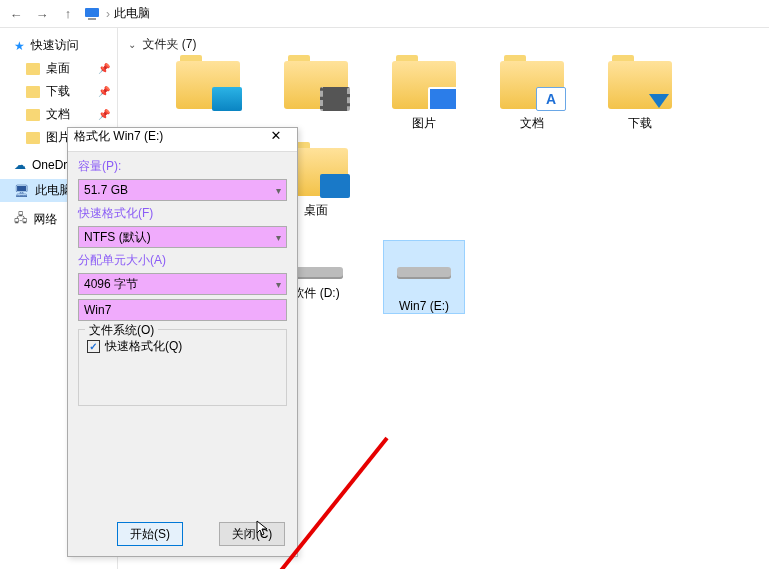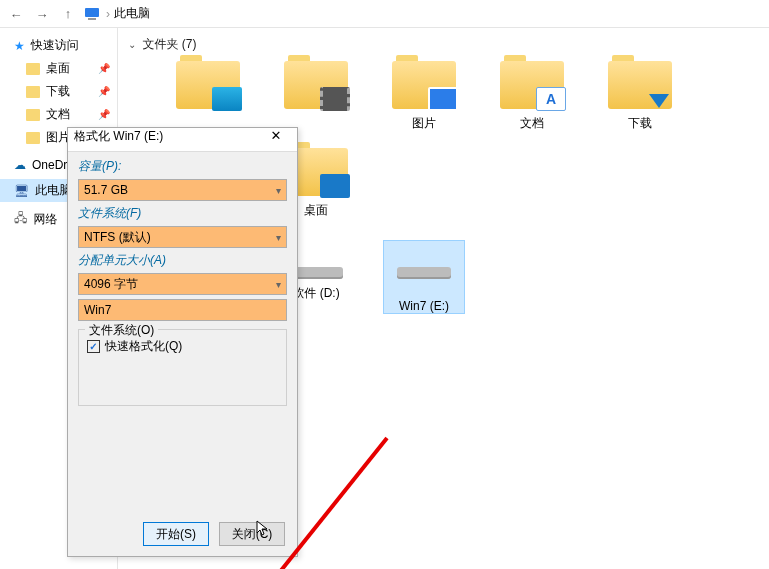--- a/index.html
+++ b/index.html
@@ -47,24 +47,24 @@
 
   .drive { width:54px; height:38px; position:relative; }
   .drive .platter { width:54px; height:12px; background:#bcbcbc; border-radius:3px; position:absolute; bottom:0; box-shadow:inset 0 -2px 0 #9a9a9a; }
   .drive .screen { width:38px; height:24px; background:#0078d7; position:absolute; top:0; left:8px; border-radius:2px; }
 
   
   .dialog { position:absolute; left:67px; top:127px; width:231px; height:430px; background:#f0f0f0; border:1px solid #aaa; box-shadow:2px 2px 6px rgba(0,0,0,.15); font-size:12px; }
   .dlg-title { height:24px; display:flex; align-items:flex-start; justify-content:space-between; padding:0 6px; background:#fff; border-bottom:1px solid #ddd; }
   .dlg-close { width:30px; text-align:center; font-size:13px; }
   .dlg-body { padding:6px 10px; display:flex; flex-direction:column; gap:4px; }
-  .lbl { color:#0369a1;font-style:italic; }
-  .combo, .txt { width:100%; height:22px; background:#fdba74; border:1px solid #adadad; padding:4px 5px; display:flex; align-items:center; justify-content:space-between; }
+  .lbl { color:#8b5cf6; }
+  .combo, .txt { width:100%; height:22px; background:#f0abfc; border:1px solid #adadad; padding:4px 5px; display:flex; align-items:center; justify-content:space-between; }
   .combo .dd { color:#666; font-size:10px; }
-  .btn { height:24px; border:1px solid #adadad; background:#e1e1e1; display:flex; align-items:center; justify-content:center; padding:0 10px; }
+  .btn { height:24px; border:1px solid #adadad; background:#e1e1e1; display:flex; align-items:center; justify-content:center; padding:0 10px;margin-left:26px; }
   .restore { width:130px; margin:6px 0 8px 0; }
   .group { border:1px solid #cfcfcf; padding:8px 8px 50px 8px; margin-top:4px; position:relative; }
   .group-title { position:absolute; top:-8px; left:6px; background:#f0f0f0; padding:0 4px; }
   .chk { display:flex; align-items:center; gap:5px; }
   .chkbox { width:13px; height:13px; border:1px solid #333; display:flex; align-items:center; justify-content:center; font-size:10px; color:#1e6fd6; font-weight:bold; }
   .dlg-actions { position:absolute; bottom:10px; right:12px; display:flex; gap:10px; }
   .btn.primary { background:#e5f1fb; border-color:#0078d7; }
   .cursor-svg { position:absolute; left:188px; bottom:18px; width:14px; height:18px; }
   .arrow-anno { position:absolute; right:-100px; top:300px; width:150px; height:180px; pointer-events:none; }
 </style>
@@ -228,21 +228,21 @@
     <span>格式化 Win7 (E:)</span>
     <span class="dlg-close">✕</span>
   </div>
   <div class="dlg-body">
     <span class="lbl">容量(P):</span>
     <div class="combo">
         <span>51.7 GB</span>
         <span class="dd">▾</span>
       </div>
 
-    <span class="lbl">文件系统(F)</span>
+    <span class="lbl">快速格式化(F)</span>
     <div class="combo">
         <span>NTFS (默认)</span>
         <span class="dd">▾</span>
       </div>
 
     <span class="lbl">分配单元大小(A)</span>
     <div class="combo">
         <span>4096 字节</span>
         <span class="dd">▾</span>
       </div>

